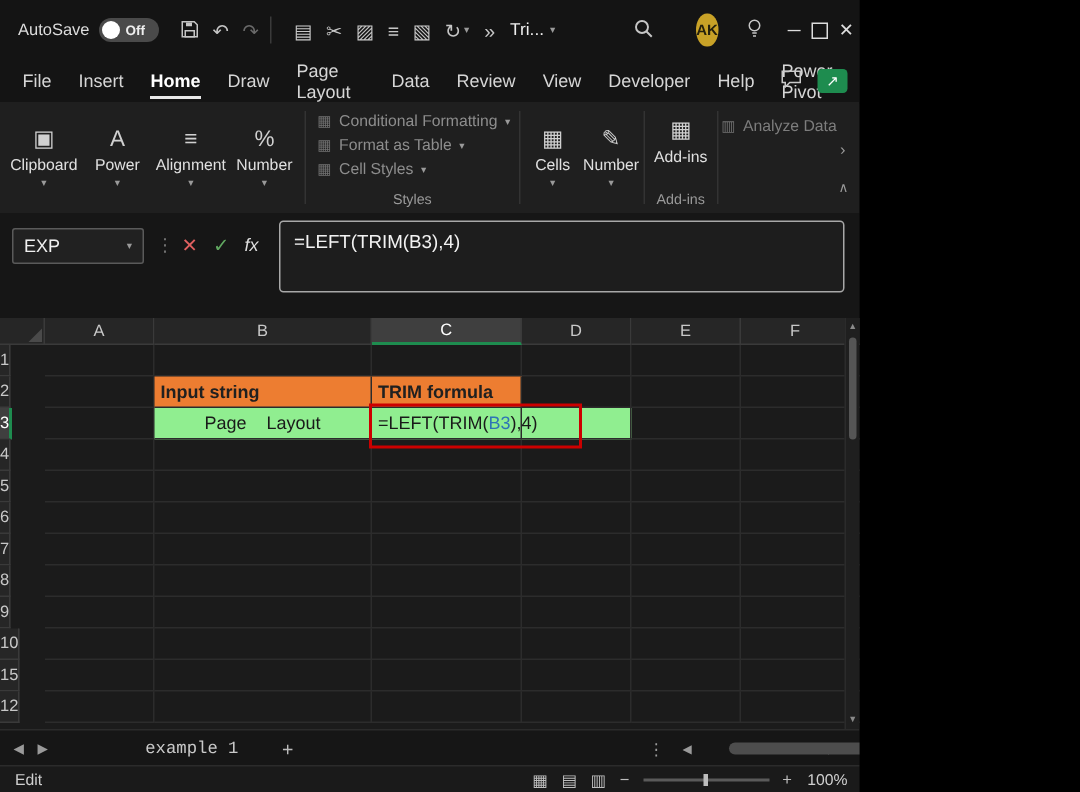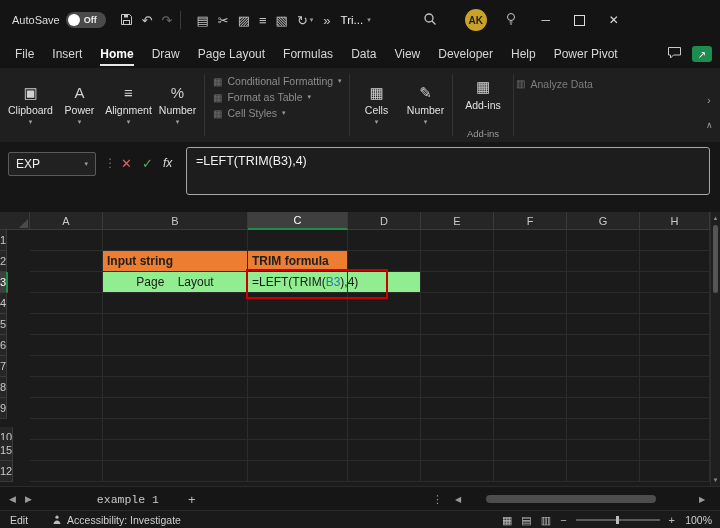--- a/index.html
+++ b/index.html
@@ -1,16 +1,16 @@
 <!DOCTYPE html>
 <html><head>
 <meta charset="utf-8">
 <style>
   html,body{margin:0;padding:0;background:#000;}
-  .app{position:relative;width:720px;height:528px;background:#161616;overflow:hidden;
+  .app{position:relative;width:573px;height:528px;background:#161616;overflow:hidden;
        font-family:"Liberation Sans",sans-serif;color:#e6e6e6;}
 
   
   .titlebar{position:absolute;top:0;left:0;right:0;height:40px;background:#141414;
             display:flex;align-items:center;font-size:11px;}
   .autosave{display:flex;align-items:center;gap:6px;margin-left:12px;color:#ddd;}
   .toggle{width:40px;height:16px;border-radius:9px;background:#4a4a4a;display:flex;align-items:center;
           gap:4px;padding:0 4px 0 2px;box-sizing:border-box;}
   .knob{width:12px;height:12px;border-radius:50%;background:#fff;}
   .toggle-txt{font-size:9px;color:#eee;font-weight:700;}
@@ -172,22 +172,22 @@
     <span class="win-btn">✕</span>
   </div>
 
   <div class="menubar">
     <div id="menu-items">
         <div class="menu-item">File</div>
         <div class="menu-item">Insert</div>
         <div class="menu-item active">Home</div>
         <div class="menu-item">Draw</div>
         <div class="menu-item">Page Layout</div>
-        <div class="menu-item">Formulas</div>
         <div class="menu-item">Data</div>
+        <div class="menu-item">Review</div>
         <div class="menu-item">View</div>
         <div class="menu-item">Developer</div>
         <div class="menu-item">Help</div>
         <div class="menu-item">Power Pivot</div>
       </div>
     <div class="menu-right">
       <span>
         <svg width="15" height="13" viewBox="0 0 15 13">
             <path d="M1.5 1.5h12v7.5H6.5l-3 3v-3h-2z" fill="none" stroke="#c9c9c9"></path>
           </svg>
@@ -232,20 +232,21 @@
             <span class="mini-ic">▦</span>
             <span>Format as Table</span>
             <span class="chev">▾</span>
           </div>
           <div class="styles-row">
             <span class="mini-ic">▦</span>
             <span>Cell Styles</span>
             <span class="chev">▾</span>
           </div>
         </div>
+      <div class="grp-label">Styles</div>
     </div>
     <div class="rb-sep"></div>
     <div class="rb-big">
       <span class="rb-ic">▦</span>
       <span>Cells</span>
       <span class="chev">▾</span>
     </div>
     <div class="rb-big">
       <span class="rb-ic">✎</span>
       <span>Number</span>
@@ -294,21 +295,21 @@
       <div class="col-header" style="left: 640px; width: 70px; height: 18px;">H</div>
       <div class="row-header" style="top: 18px; height: 21px;">1</div>
       <div class="row-header" style="top: 39px; height: 21px;">2</div>
       <div class="row-header sel" style="top: 60px; height: 21px;">3</div>
       <div class="row-header" style="top: 81px; height: 21px;">4</div>
       <div class="row-header" style="top: 102px; height: 21px;">5</div>
       <div class="row-header" style="top: 123px; height: 21px;">6</div>
       <div class="row-header" style="top: 144px; height: 21px;">7</div>
       <div class="row-header" style="top: 165px; height: 21px;">8</div>
       <div class="row-header" style="top: 186px; height: 21px;">9</div>
-      <div class="row-header" style="top: 215px; height: 21px;">10</div>
+      <div class="row-header" style="top: 207px; height: 21px;">10</div>
       <div class="row-header" style="top: 228px; height: 21px;">15</div>
       <div class="row-header" style="top: 249px; height: 21px;">12</div>
       <div class="cell" id="cell-A1" style="left: 30px; top: 18px; width: 73px; height: 21px;"></div>
       <div class="cell" id="cell-B1" style="left: 103px; top: 18px; width: 145px; height: 21px;"></div>
       <div class="cell" id="cell-C1" style="left: 248px; top: 18px; width: 100px; height: 21px;"></div>
       <div class="cell" id="cell-D1" style="left: 348px; top: 18px; width: 73px; height: 21px;"></div>
       <div class="cell" id="cell-E1" style="left: 421px; top: 18px; width: 73px; height: 21px;"></div>
       <div class="cell" id="cell-F1" style="left: 494px; top: 18px; width: 73px; height: 21px;"></div>
       <div class="cell" id="cell-G1" style="left: 567px; top: 18px; width: 73px; height: 21px;"></div>
       <div class="cell" id="cell-H1" style="left: 640px; top: 18px; width: 70px; height: 21px;"></div>
@@ -421,27 +422,20 @@
       <span class="hs-arrow">◀</span>
       <div class="hs-track">
         <div class="hs-thumb"></div>
       </div>
       <span class="hs-arrow">▶</span>
     </div>
   </div>
 
   <div class="statusbar">
     <span class="sb-mode">Edit</span>
-    <div class="acc">
-      <svg width="10" height="10" viewBox="0 0 10 10">
-          <circle cx="5" cy="2.2" r="1.6" fill="#bbb"></circle>
-          <path d="M1.5 9c.3-2.2 1.7-3.4 3.5-3.4S8.2 6.8 8.5 9z" fill="#bbb"></path>
-        </svg>
-      <span>Accessibility: Investigate</span>
-    </div>
     <div class="sb-right">
       <span class="view-ic">▦</span>
       <span class="view-ic">▤</span>
       <span class="view-ic">▥</span>
       <span class="zoom-sign">−</span>
       <div class="zoom-track">
         <div class="zoom-thumb"></div>
       </div>
       <span class="zoom-sign">+</span>
       <span class="zoom-pct">100%</span>

